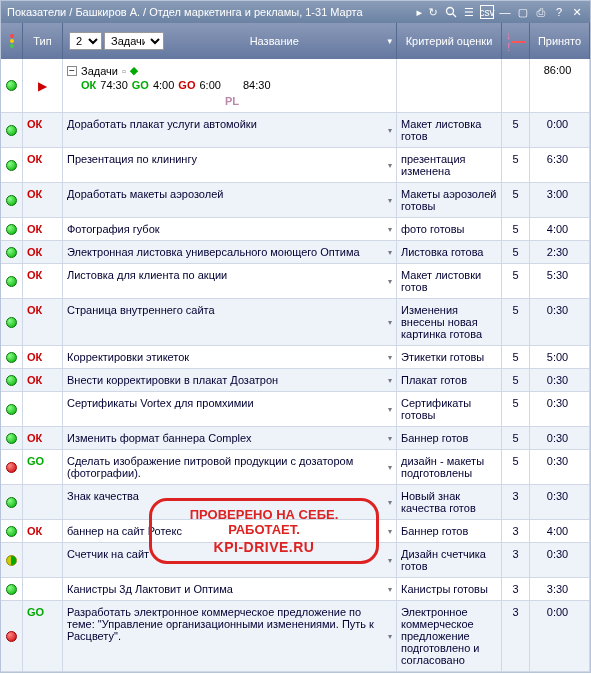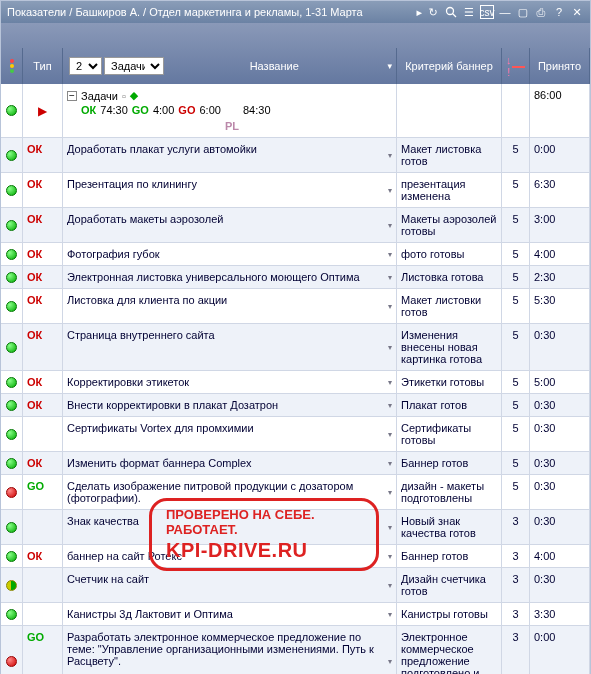--- a/index.html
+++ b/index.html
@@ -11,21 +11,21 @@
     font-size: 11px;
   }
   .titlebar-text { flex: 1; white-space: nowrap; overflow: hidden; }
   .titlebar-icons { display: flex; gap: 4px; align-items: center; }
   .tb-icon { width: 14px; height: 14px; display: inline-flex; align-items: center; justify-content: center; cursor: pointer; }
   
   .header-row {
     display: flex; background: linear-gradient(to bottom, #8a99b8 0%, #6478a0 100%);
     color: #fff; font-size: 11px;
   }
-  .header-row > div { border-right: 1px solid #556a8f; padding: 6px 4px; display: flex; align-items: center; justify-content: center; text-align: center; margin-top: 25px; }
+  .header-row > div { border-right: 1px solid #556a8f; padding: 6px 4px; display: flex; align-items: center; justify-content: center; text-align: center; }
   .col-status { width: 22px; flex-shrink: 0; }
   .col-type { width: 40px; flex-shrink: 0; }
   .col-name { flex: 1; min-width: 0; }
   .col-crit { width: 105px; flex-shrink: 0; }
   .col-weight { width: 28px; flex-shrink: 0; }
   .col-accepted { width: 60px; flex-shrink: 0; }
   
   .header-row .col-name { justify-content: flex-start; gap: 4px; padding-left: 6px; }
   .name-controls { display: flex; gap: 2px; align-items: center; }
   .sel { background: #fff; color: #000; border: 1px solid #999; font-size: 11px; padding: 1px 2px; }
@@ -36,21 +36,21 @@
   
   .data-row { display: flex; border-bottom: 1px solid #d0d7e5; font-size: 11px; background: #fff; }
   .data-row.alt { background: #eef2f9; }
   .data-row > div { border-right: 1px solid #d0d7e5; padding: 5px 4px; }
   .data-row .col-status { display: flex; align-items: center; justify-content: center; }
   .data-row .col-type { color: #c00; font-weight: bold; text-align: left; padding-left: 4px; }
   .data-row .col-type.green { color: #0a0; }
   .data-row .col-name { color: #003; position: relative; padding-right: 18px; }
   .data-row .col-crit { color: #003; }
   .data-row .col-weight { text-align: center; color: #003; }
-  .data-row .col-accepted { text-align: left; color: #003; padding-right: 8px; }
+  .data-row .col-accepted { text-align: center; color: #003; padding-right: 8px; }
   
   .row-dd { position: absolute; right: 4px; top: 50%; transform: translateY(-50%); color: #778; font-size: 8px; }
   
   .dot { width: 11px; height: 11px; border-radius: 50%; display: inline-block; }
   .dot-green { background: radial-gradient(circle at 30% 30%, #8f8, #0a0); border: 1px solid #070; }
   .dot-red { background: radial-gradient(circle at 30% 30%, #f88, #c00); border: 1px solid #900; }
   .dot-mixed { background: linear-gradient(to right, #cc0 50%, #0a0 50%); border: 1px solid #880; width:11px; height:11px; border-radius:50%; }
   
   .traffic { display: flex; flex-direction: column; gap: 1px; align-items: center; }
   .traffic span { width: 4px; height: 4px; border-radius: 50%; display: block; }
@@ -63,25 +63,25 @@
   .summary-line2 { display: flex; gap: 4px; font-size: 11px; padding-left: 14px; }
   .tag-ok { color: #0a0; font-weight: bold; }
   .tag-go { color: #c00; font-weight: bold; }
   .tag-go2 { color: #0a0; font-weight: bold; }
   .tag-pl { color: #b8a; font-weight: bold; margin-top: 16px; }
   .minus-box { width: 10px; height: 10px; border: 1px solid #888; display: inline-flex; align-items: center; justify-content: center; font-size: 10px; line-height: 1; background: #fff; }
   .play-arrow { color: #c00; font-size: 12px; }
   
   .stamp {
     position: absolute; border: 3px solid #d22; border-radius: 18px;
-    color: #d22; font-weight: bold; 
+    color: #d22; font-weight: bold; text-align: center;
     padding: 6px 14px; font-size: 13px; background: transparent;
     left: 148px; top: 497px; width: 230px; z-index: 10; pointer-events: none;
   }
-  .stamp div:last-child { font-size: 20px; letter-spacing: 0.5px; margin-top: 2px; }
+  .stamp div:last-child { font-size: 14px; letter-spacing: 0.5px; margin-top: 2px; }
   
   .container { position: relative; width: 591px; border: 1px solid #b8c4d9; }
   .underline-red { width: 32px; height: 2px; background: #f55; margin: 1px auto 0; }
 </style>
 </head>
 <body>
 
 <div class="container">
 
 <div class="titlebar">
@@ -115,21 +115,21 @@
   </div>
   <div class="col-type">Тип</div>
   <div class="col-name">
     <div class="name-controls">
       <select class="sel"><option>2</option></select>
       <select class="sel" style="width:60px;"><option>Задачи</option></select>
     </div>
     <span class="name-label">Название</span>
     <span class="dd-arrow">▾</span>
   </div>
-  <div class="col-crit">Критерий баннер</div>
+  <div class="col-crit">Критерий оценки</div>
   <div class="col-weight">
     <span>↓ !</span>
     <div class="underline-red"></div>
   </div>
   <div class="col-accepted">Принято</div>
 </div>
 
 <div class="summary-row">
   <div class="col-status" style="display:flex;align-items:center;justify-content:center;">
         <span class="dot dot-green"></span>
@@ -150,21 +150,21 @@
       <span class="tag-go2">GO</span>
           <span>4:00</span>
       <span class="tag-go">GO</span>
           <span>6:00</span>
       <span class="tag-pl">PL</span>
           <span>84:30</span>
     </div>
   </div>
   <div class="col-crit"></div>
   <div class="col-weight"></div>
-  <div class="col-accepted" style="text-align:left;padding-right:8px;">86:00</div>
+  <div class="col-accepted" style="text-align:center;padding-right:8px;">86:00</div>
 </div>
 
 <div id="rows">
       <div class="data-row alt">
         <div class="col-status">
           <span class="dot dot-green"></span>
         </div>
         <div class="col-type">ОК</div>
         <div class="col-name">Доработать плакат услуги автомойки<span class="row-dd">▾</span></div>
         <div class="col-crit">Макет листовка готов</div>

